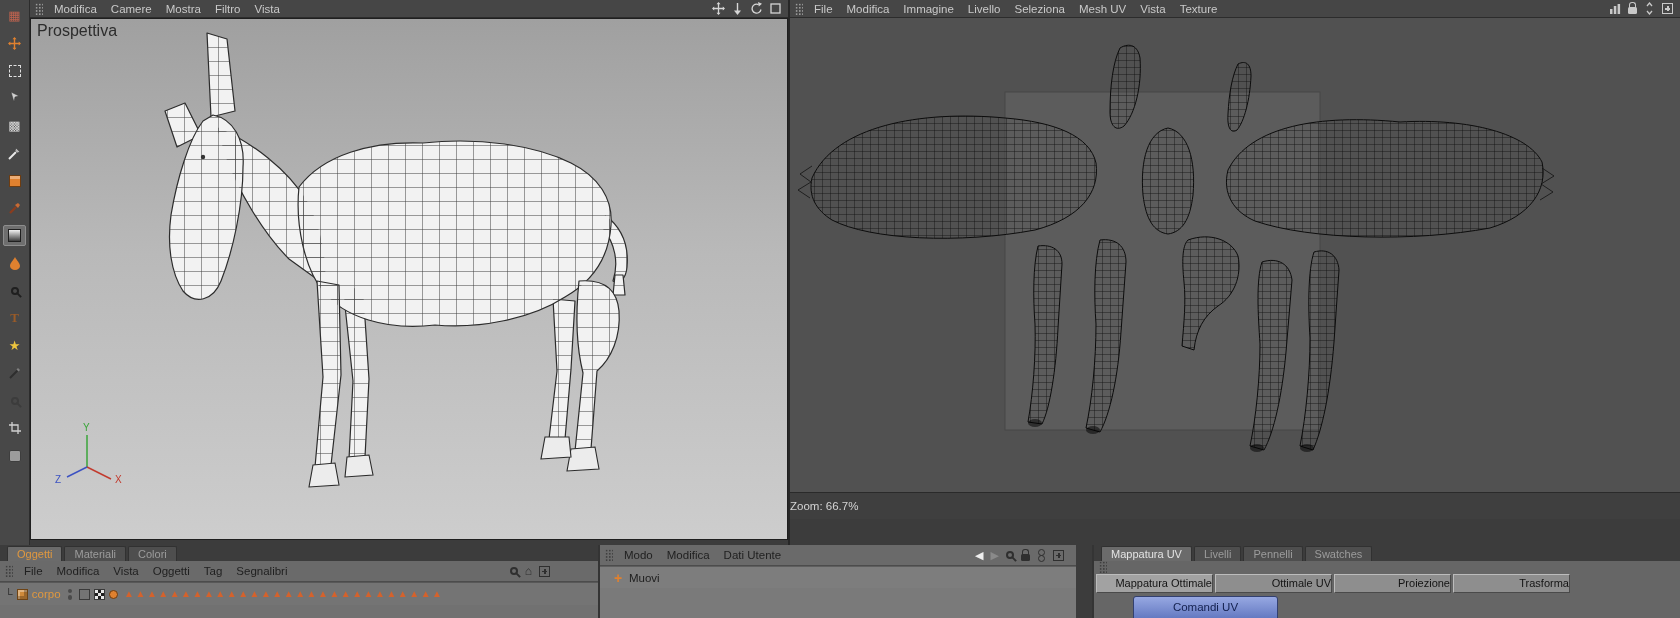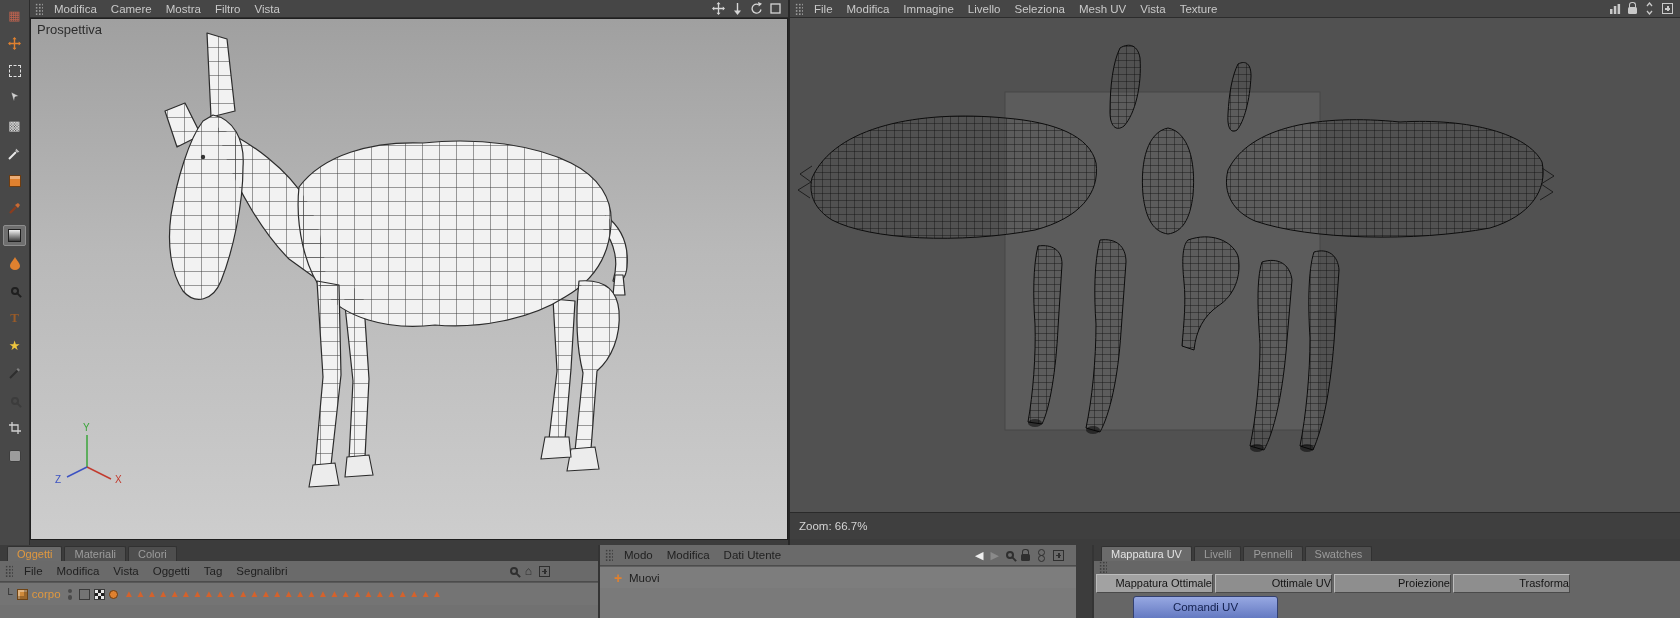--- a/index.html
+++ b/index.html
@@ -36,27 +36,27 @@
 .link::before{top:0}.link::after{bottom:0}
 .addbox{width:11px;height:11px;border:1px solid currentColor;position:relative}
 .addbox::before{content:"";position:absolute;left:2px;right:2px;top:4.2px;height:1.6px;background:currentColor}
 .addbox::after{content:"";position:absolute;top:2px;bottom:2px;left:4.2px;width:1.6px;background:currentColor}
 .checker{width:11px;height:11px;border:1px solid #3a3a3a;background:repeating-conic-gradient(#1e1e1e 0 25%,#e8e8e8 0 50%) 0 0/6px 6px}
 .tagx{width:11px;height:11px;border:1px solid #3a3a3a;background:#dcdcdc linear-gradient(45deg,transparent 43%,#222 43% 57%,transparent 57%),linear-gradient(-45deg,transparent 43%,#222 43% 57%,transparent 57%)}
 .uvdot{width:9px;height:9px;border-radius:50%;background:#e0812f;border:1px solid #6e3c10}
 
 
 #viewport{left:30px;top:18px;width:758px;height:522px;background:linear-gradient(180deg,#a0a0a0 0%,#b9b9b9 45%,#cdcdcd 100%);border:1px solid #1f1f1f;overflow:hidden}
-.vplabel{position:absolute;left:6px;top:3px;color:#2d2d2d;font-size:13px}
+.vplabel{position:absolute;left:6px;top:3px;color:#2d2d2d;font-size:16px}
 #divider{left:788px;top:0;width:2px;height:545px;background:#272727}
 
 
 #uvmenubar{left:790px;top:0;width:890px}
 #uvcanvas{left:790px;top:18px;width:890px;height:500px;background:#515151;overflow:hidden}
-#zoombar{left:790px;top:512px;width:890px;height:27px;background:#3f3f3f;border-top:1px solid #2a2a2a;color:#d4d4d4;display:flex;align-items:center;padding-left:9px}
+#zoombar{left:790px;top:492px;width:890px;height:27px;background:#3f3f3f;border-top:1px solid #2a2a2a;color:#d4d4d4;display:flex;align-items:center;}
 
 
 #band{left:0;top:545px;width:1680px;height:73px;overflow:hidden}
 .panel{position:absolute;top:0;height:73px;overflow:hidden}
 .tabbar{display:flex;align-items:flex-end;height:16px;background:#3c3c3c;padding-left:7px;gap:2px}
 .tab{height:15px;line-height:15px;padding:0 9px;background:#4e4e4e;color:#9c9c9c;border:1px solid #313131;border-bottom:none;border-radius:2px 2px 0 0;font-size:11px;white-space:nowrap}
 .tab.active{background:#6b6b6b;color:#e3e3e3}
 #om .tab.active,#attr .tab.active{color:#e0983f}
 #om{left:0;width:598px;background:#717171}
 #attr{left:598px;width:478px;background:#7a7a7a;border-left:2px solid #343434}

